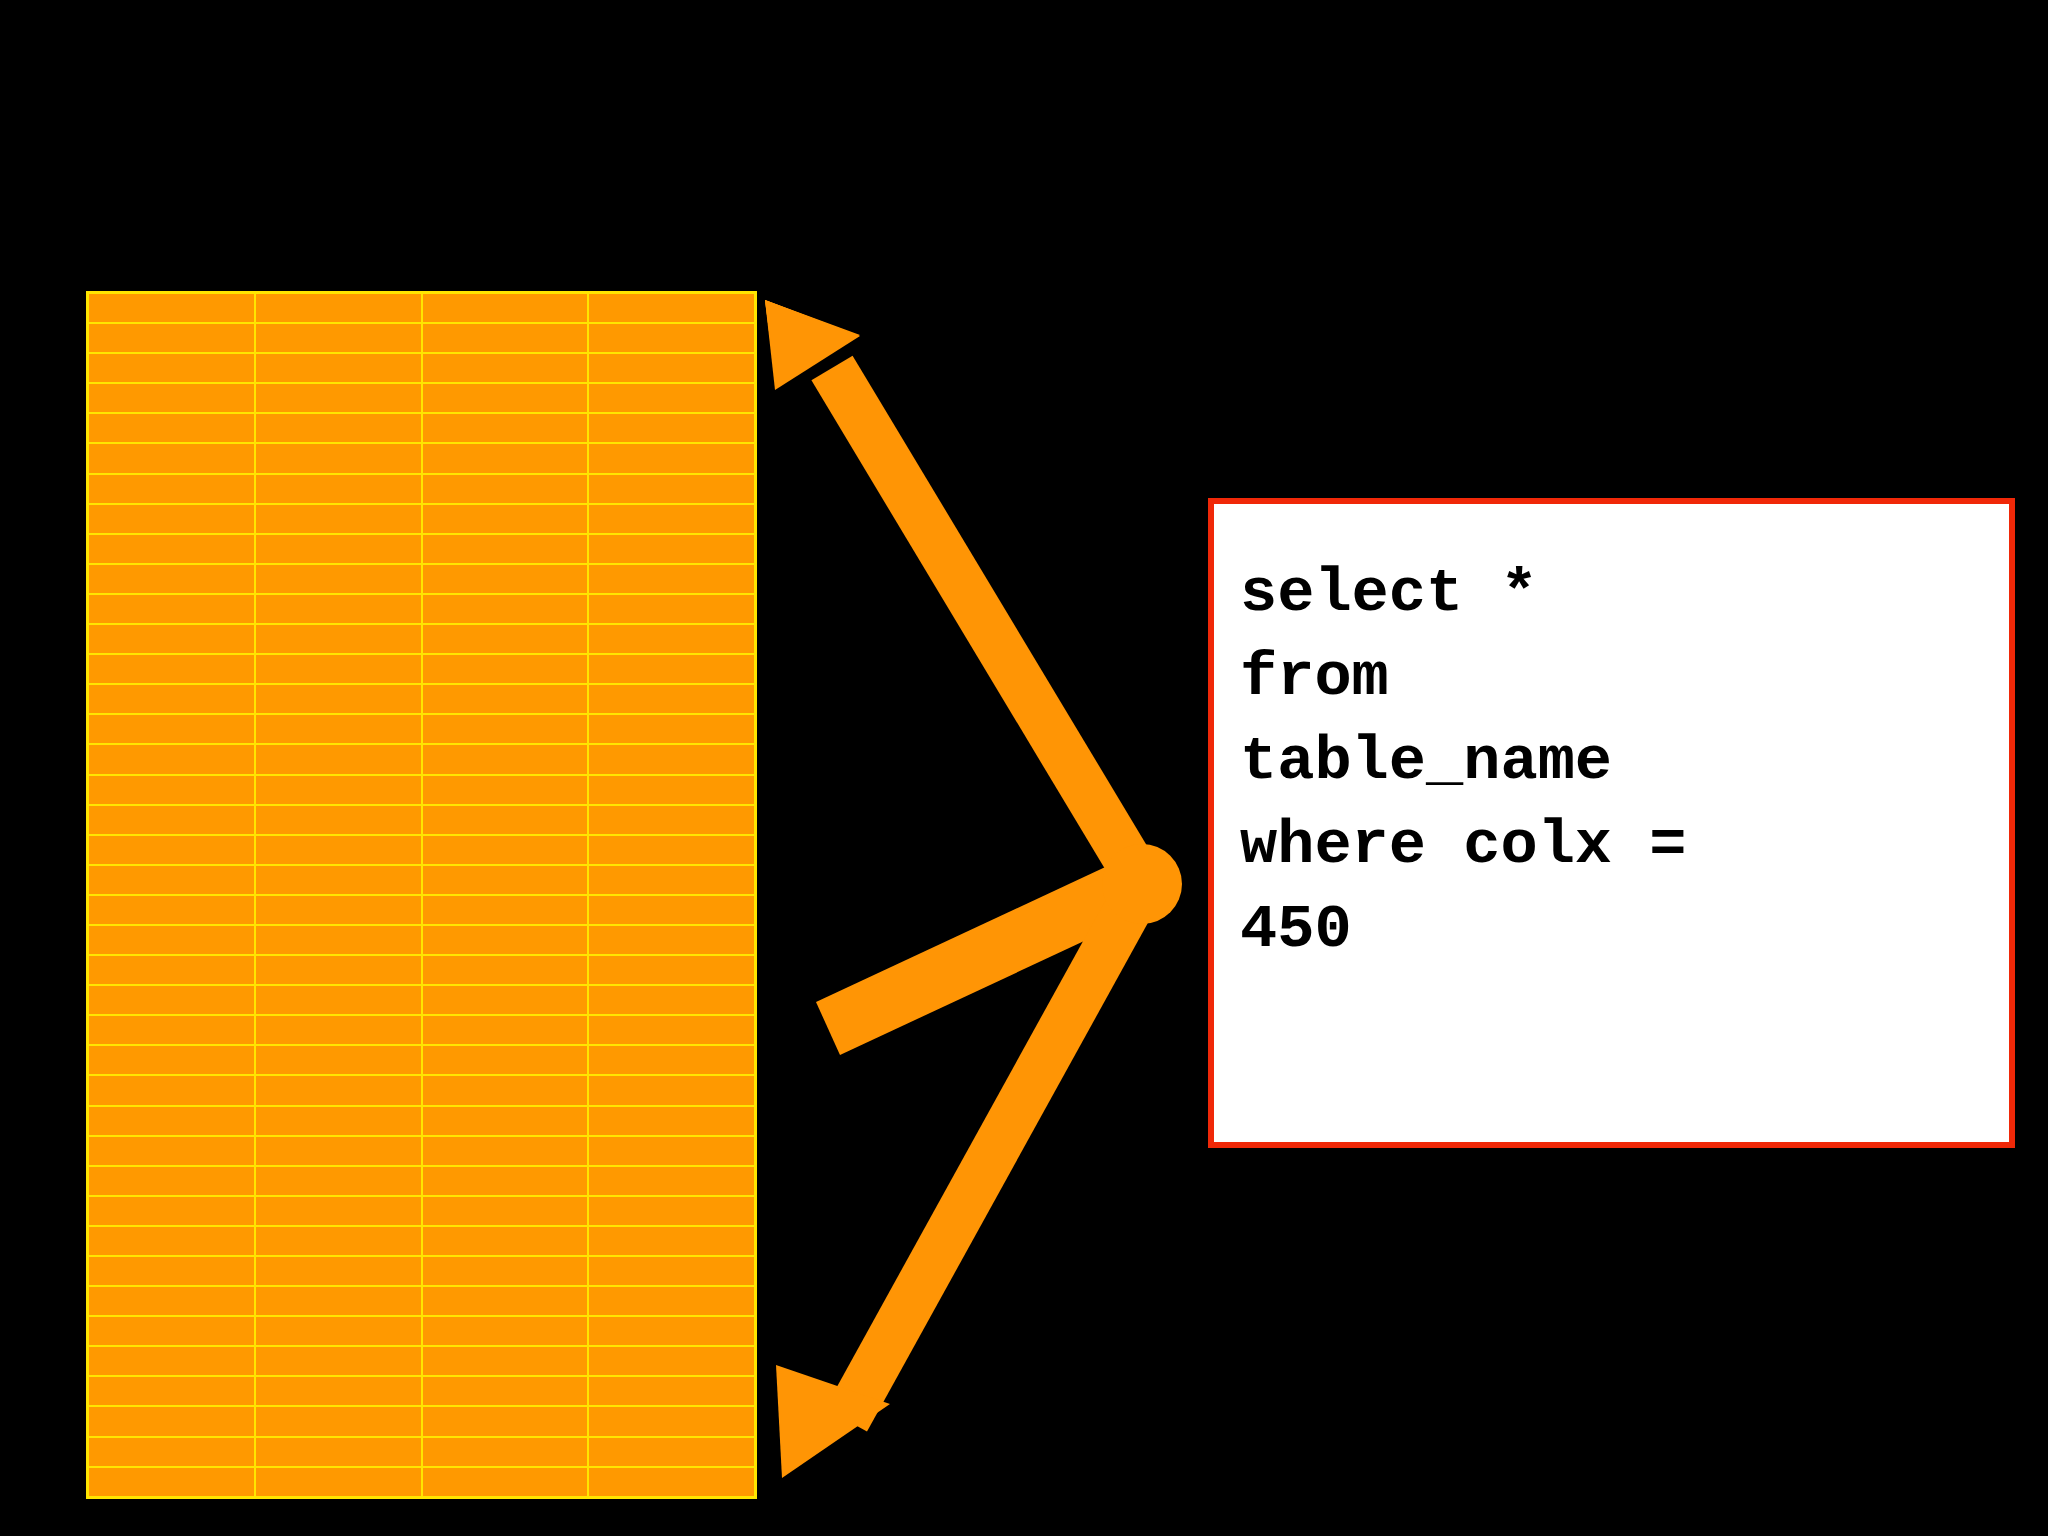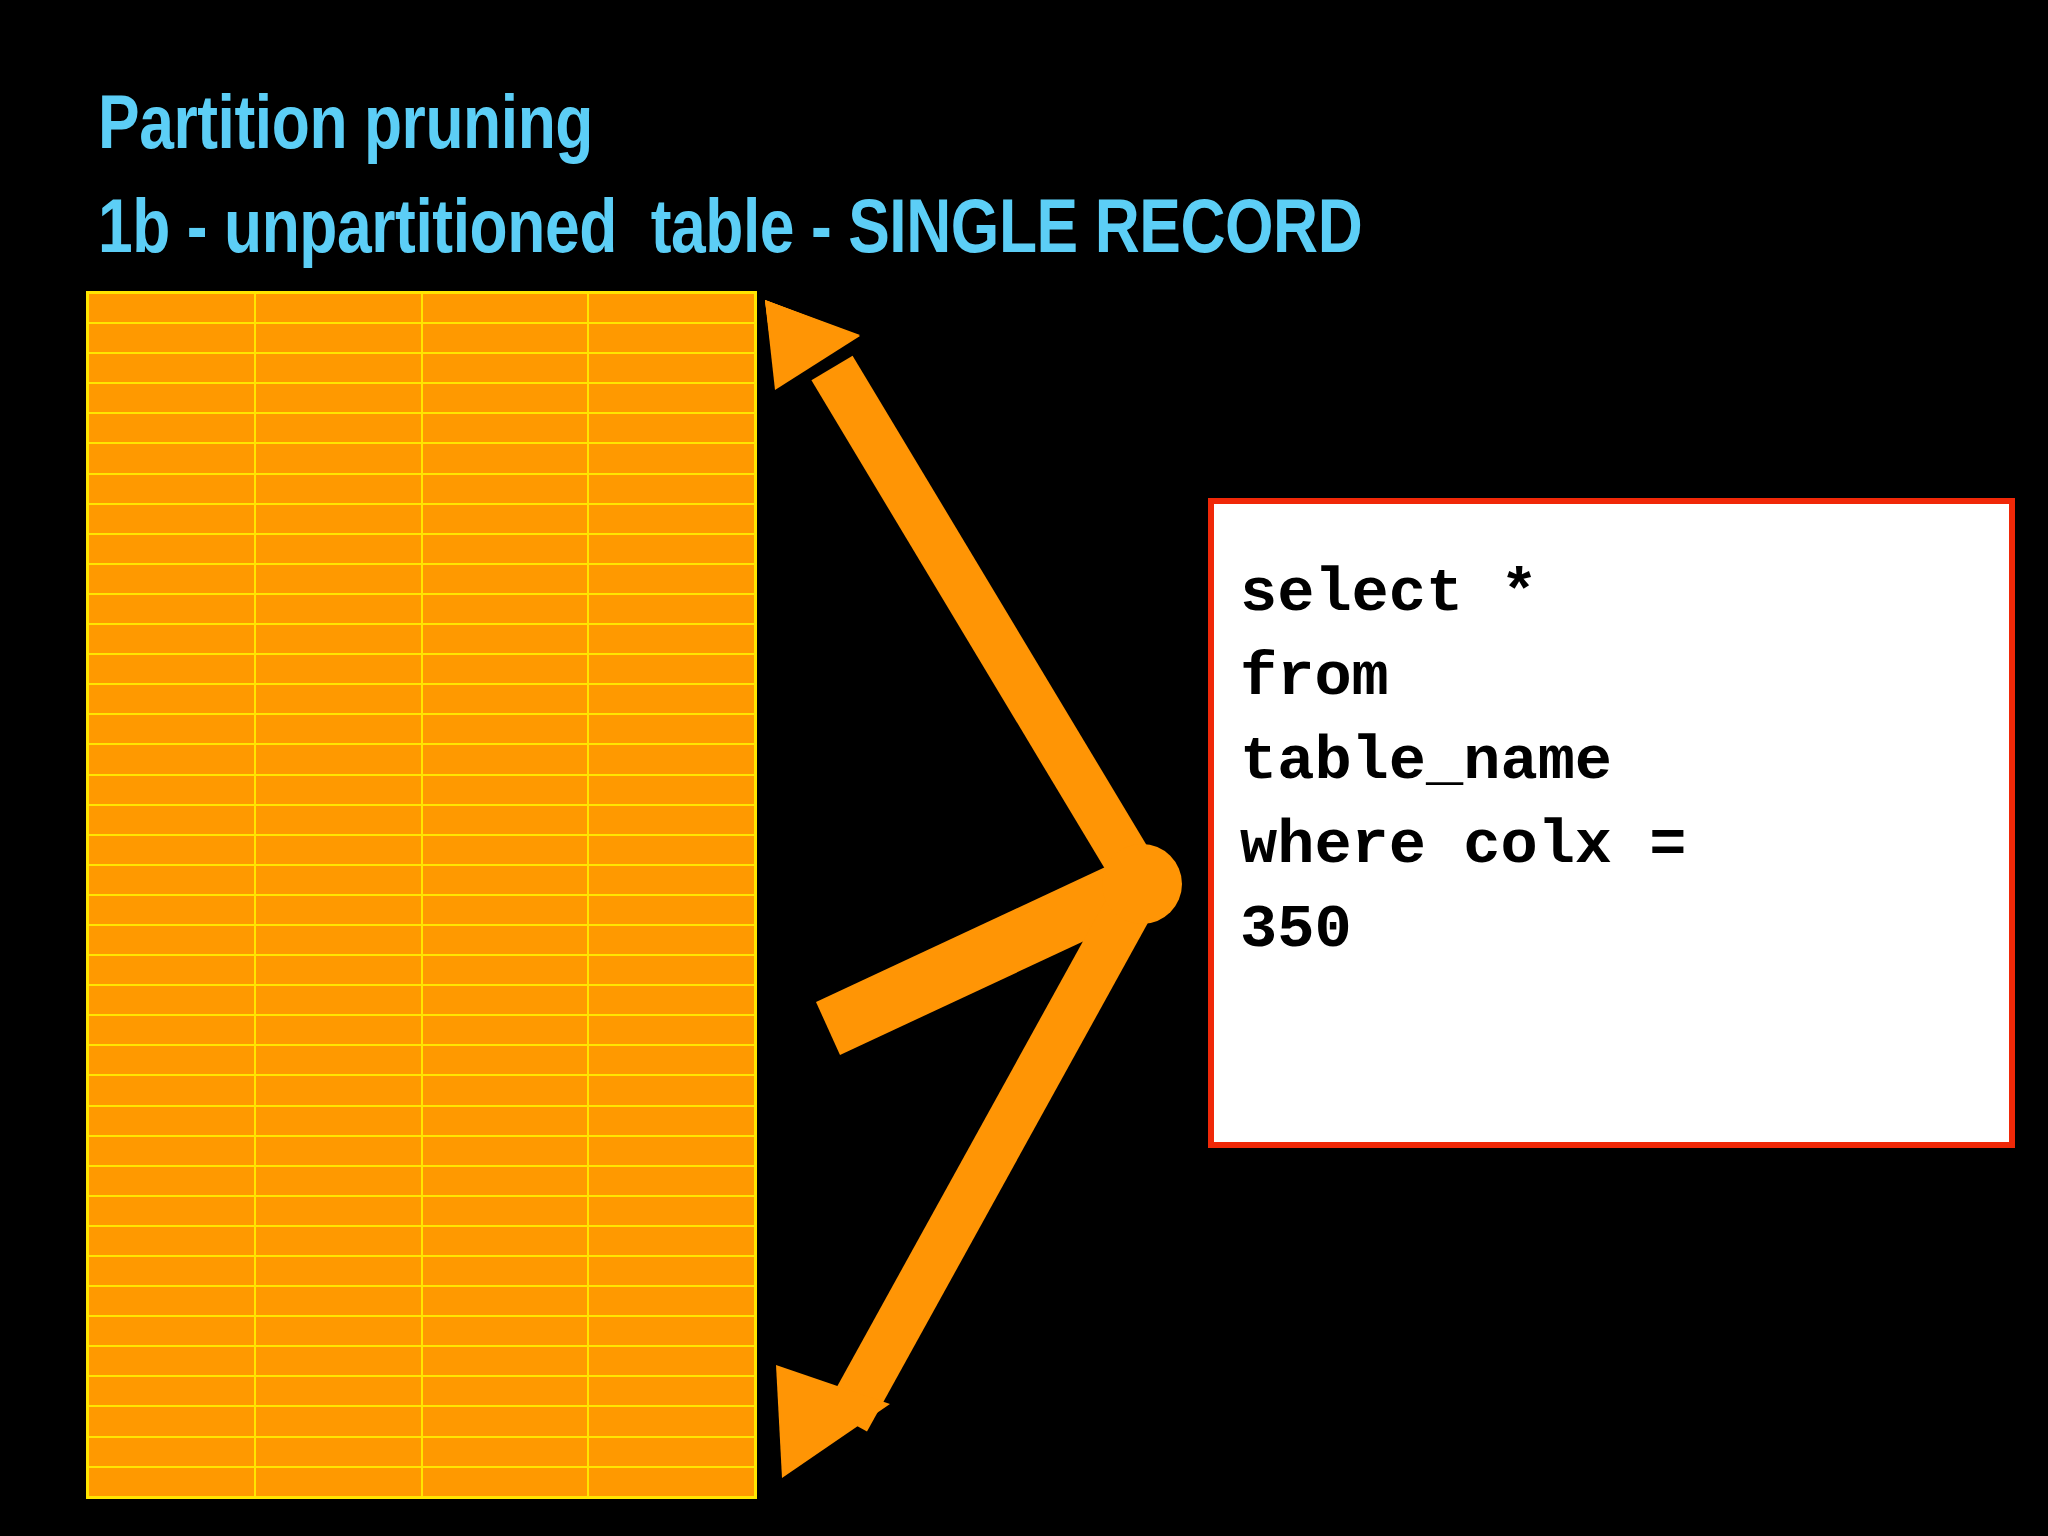--- a/index.html
+++ b/index.html
@@ -100,24 +100,20 @@
     line-height: 84px;
     font-weight: bold;
     white-space: pre;
   }
 </style>
 </head>
 <body>
 
 <div id="slide">
 
-  <div id="title-block">
-    <div class="title-line" style="color: rgb(92, 206, 246);">Partition pruning</div>
-    <div class="title-line" style="color: rgb(92, 206, 246);">1b - unpartitioned  table - SINGLE RECORD</div>
-  </div>
 
   <div id="table-grid" style="background: rgb(255, 229, 0); border-color: rgb(255, 229, 0);">
       <div class="table-row" style="border-bottom-color: rgb(255, 229, 0);">
         <div class="table-cell" style="background: rgb(255, 153, 0); border-right-color: rgb(255, 229, 0);"></div>
         <div class="table-cell" style="background: rgb(255, 153, 0); border-right-color: rgb(255, 229, 0);"></div>
         <div class="table-cell" style="background: rgb(255, 153, 0); border-right-color: rgb(255, 229, 0);"></div>
         <div class="table-cell" style="background: rgb(255, 153, 0); border-right-color: rgb(255, 229, 0);"></div>
       </div>
       <div class="table-row" style="border-bottom-color: rgb(255, 229, 0);">
         <div class="table-cell" style="background: rgb(255, 153, 0); border-right-color: rgb(255, 229, 0);"></div>
@@ -373,16 +369,16 @@
     <polygon fill="#FF9505" points="782,1478 776,1365 890,1404"></polygon>
 
     <circle cx="1142" cy="884" r="40" fill="#FF9505"></circle>
   </svg>
 
   <div id="code-box" style="background: rgb(255, 255, 255); border-color: rgb(240, 40, 8);">
     <div id="code-text" style="color: rgb(0, 0, 0);">select *
 from
 table_name
 where colx =
-350</div>
+450</div>
   </div>
 
 </div>
 
 </body></html>

